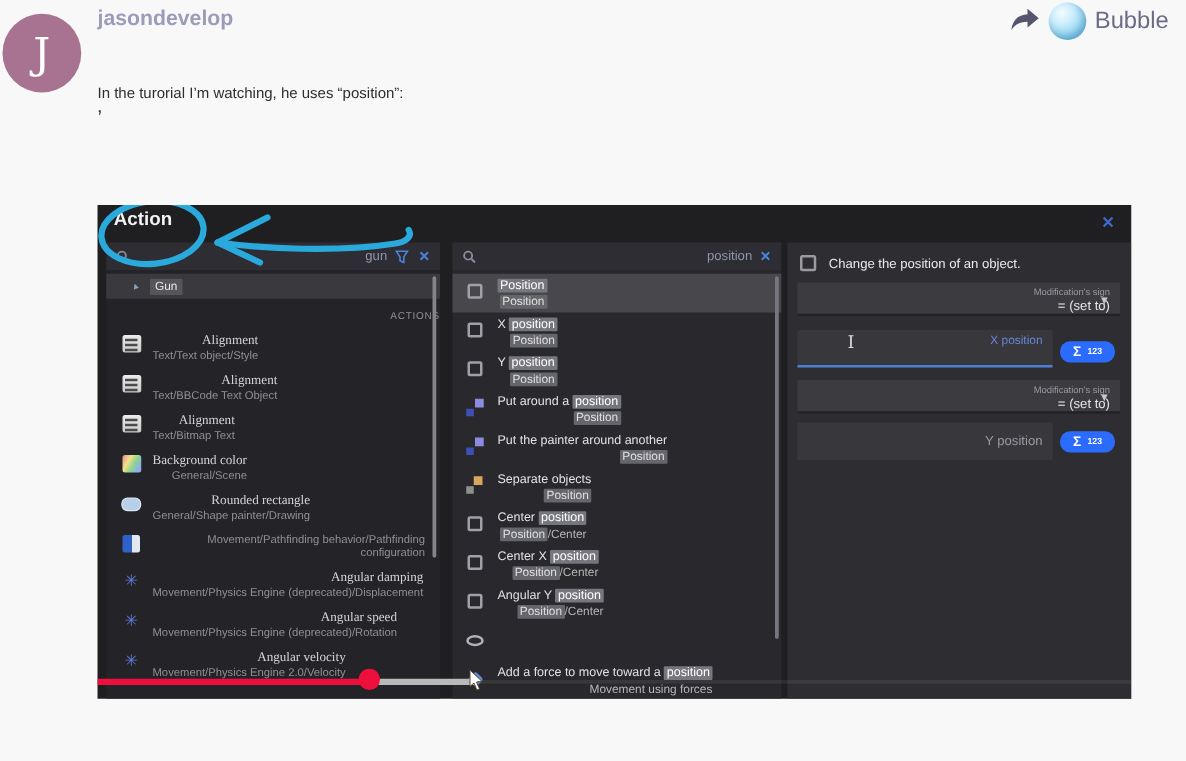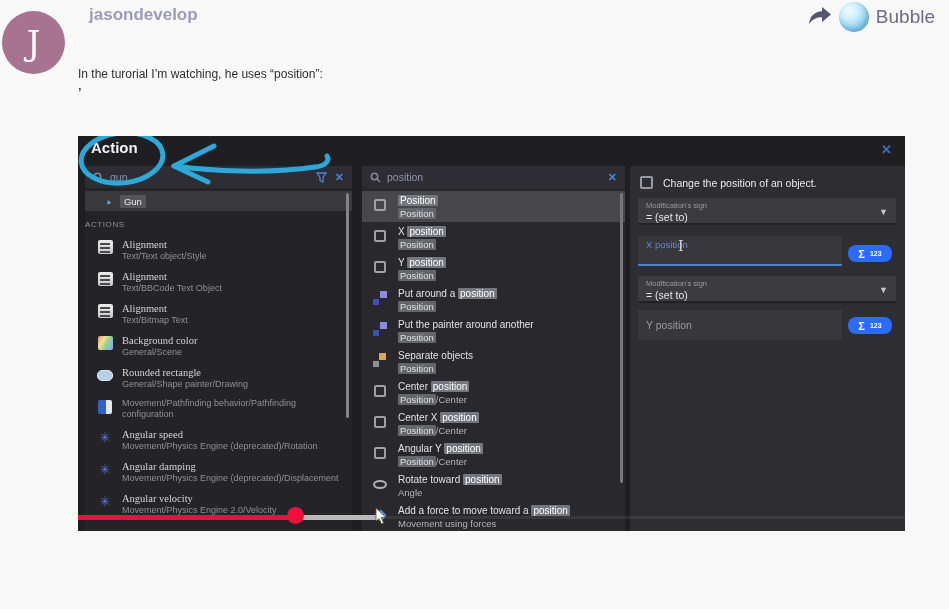--- a/index.html
+++ b/index.html
@@ -3,32 +3,32 @@
 <meta charset="utf-8">
 <style>
   * { margin:0; padding:0; box-sizing:border-box; }
   html,body { width:949px; height:609px; }
   body { font-family:"Liberation Sans", sans-serif; background:#f8f8f9; position:relative; overflow:hidden; }
 
   
   .avatar { position:absolute; left:2px; top:11px; width:63px; height:63px; border-radius:50%;
             background:#a87391; color:#fff; display:flex; align-items:center; justify-content:center;
             font-family:"DejaVu Serif", serif; font-size:34px; }
-  .username { position:absolute; left:89px; top:5px; font-size:17px; font-weight:bold; color:#9b9bba; }
+  .username { position:absolute; left:78px; top:5px; font-size:17px; font-weight:bold; color:#9b9bba; }
   .share-wrap { position:absolute; right:14px; top:2px; display:flex; align-items:center; gap:7px; }
   .share-arrow { width:24px; height:20px; }
   .bubble-sphere { width:30px; height:30px; border-radius:50%;
      background:radial-gradient(circle at 35% 28%, #f2fbff 0%, #cdeefb 30%, #8fd2ee 65%, #62b4dd 100%);
      box-shadow:inset -2px -3px 5px rgba(40,110,160,.35); }
   .share-label { font-size:19px; color:#6b6b88; }
   .post-body { position:absolute; left:78px; top:63px; font-size:12px; color:#2e2e2e; line-height:22px; }
   .post-body2 { position:absolute; left:78px; top:86px; font-size:16px; color:#2e2e2e; }
 
   
-  .shot { position:absolute; left:78px; top:136px; width:827px; height:395px; background:#1f1f22; overflow:hidden; }
+  .shot { position:absolute; left:78px; top:164px; width:827px; height:395px; background:#1f1f22; overflow:hidden;text-align:right; }
   .shot-title { position:absolute; left:13px; top:3px; color:#f2f2f2; font-weight:bold; font-size:15px; }
   .shot-close { position:absolute; left:803px; top:6px; color:#3d68cc; font-size:13px; font-weight:bold; cursor:default; }
 
   .panel { position:absolute; top:30px; bottom:0; }
   .panel-left  { left:7px;   width:267px; background:#242428; }
   .panel-mid   { left:284px; width:263px; background:#29292d; }
   .panel-right { left:552px; width:275px; background:#2e2e32; }
 
   .searchbar { position:relative; height:22px; background:#2d2d33; display:flex; align-items:center; padding:0 8px; gap:6px; }
   .search-text { font-size:10.5px; color:#8f95ac; flex:1; }
@@ -200,31 +200,31 @@
           </span>
           <div>
             <div class="l-sub">Movement/Pathfinding behavior/Pathfinding configuration</div>
           </div>
         </div>
         <div class="l-item">
           <span class="l-ico">
             <span class="ic-physics"></span>
           </span>
           <div>
+            <div class="l-title">Angular damping</div>
+            <div class="l-sub">Movement/Physics Engine (deprecated)/Displacement</div>
+          </div>
+        </div>
+        <div class="l-item">
+          <span class="l-ico">
+            <span class="ic-physics"></span>
+          </span>
+          <div>
             <div class="l-title">Angular speed</div>
             <div class="l-sub">Movement/Physics Engine (deprecated)/Rotation</div>
-          </div>
-        </div>
-        <div class="l-item">
-          <span class="l-ico">
-            <span class="ic-physics"></span>
-          </span>
-          <div>
-            <div class="l-title">Angular damping</div>
-            <div class="l-sub">Movement/Physics Engine (deprecated)/Displacement</div>
           </div>
         </div>
         <div class="l-item">
           <span class="l-ico">
             <span class="ic-physics"></span>
           </span>
           <div>
             <div class="l-title">Angular velocity</div>
             <div class="l-sub">Movement/Physics Engine 2.0/Velocity</div>
           </div>
@@ -321,24 +321,20 @@
           </span>
           <div>
             <div class="m-title"><span>Angular Y </span><span class="hl">position</span></div>
             <div class="m-sub"><span class="hl">Position</span><span>/Center</span></div>
           </div>
         </div>
         <div class="m-row">
           <span class="m-ico">
             <span class="ic-rotate"></span>
           </span>
-          <div>
-            <div class="m-title"><span>Rotate toward </span><span class="hl">position</span></div>
-            <div class="m-sub"><span>Angle</span></div>
-          </div>
         </div>
         <div class="m-row">
           <span class="m-ico">
             <span class="ic-force"></span>
           </span>
           <div>
             <div class="m-title"><span>Add a force to move toward a </span><span class="hl">position</span></div>
             <div class="m-sub"><span>Movement using forces</span></div>
           </div>
         </div>

